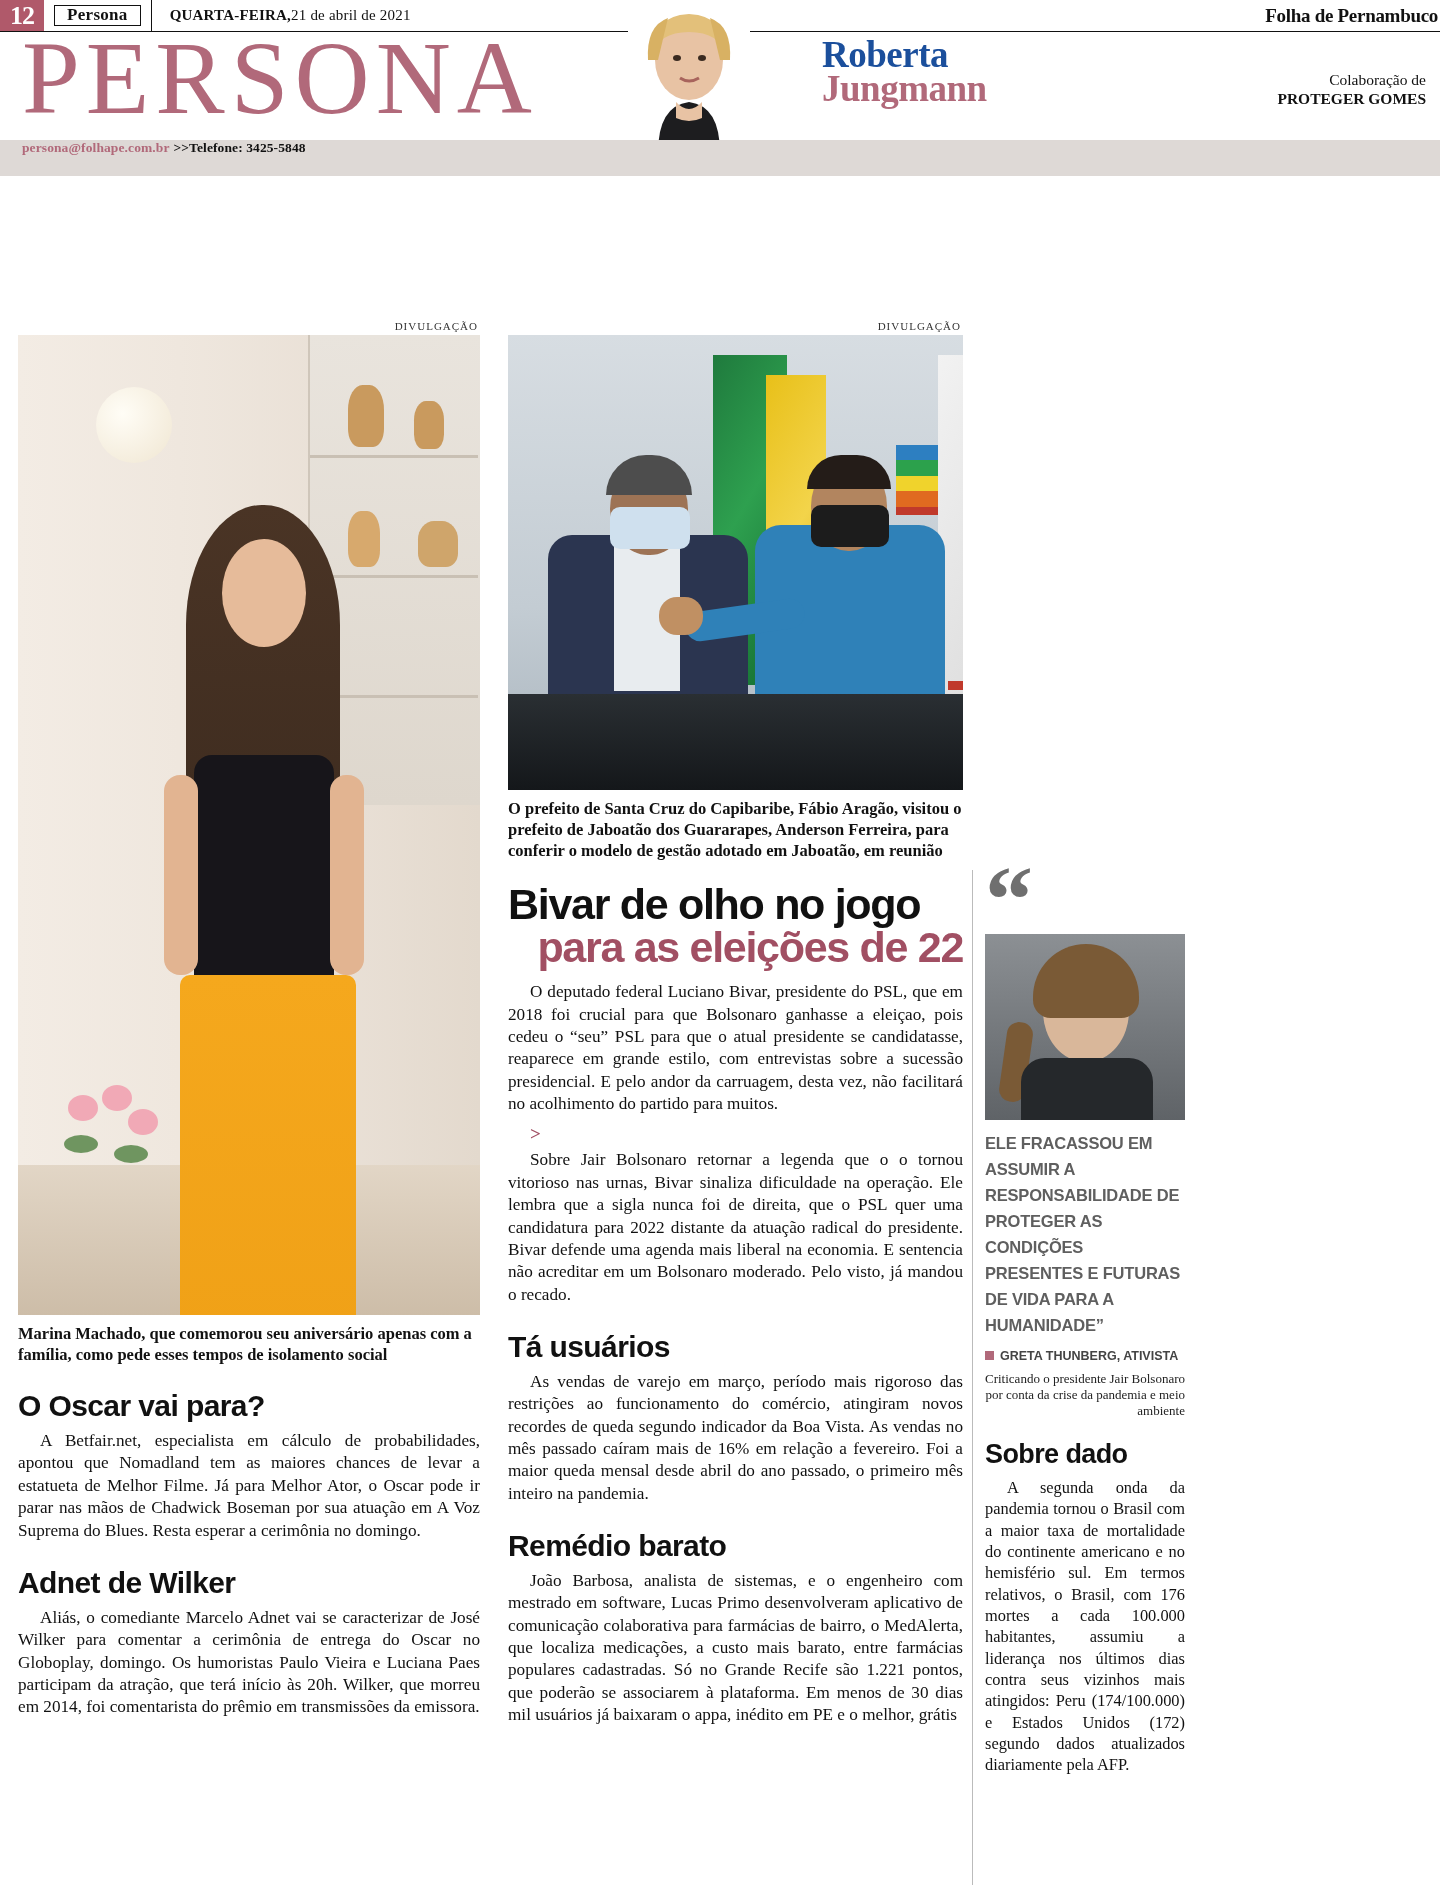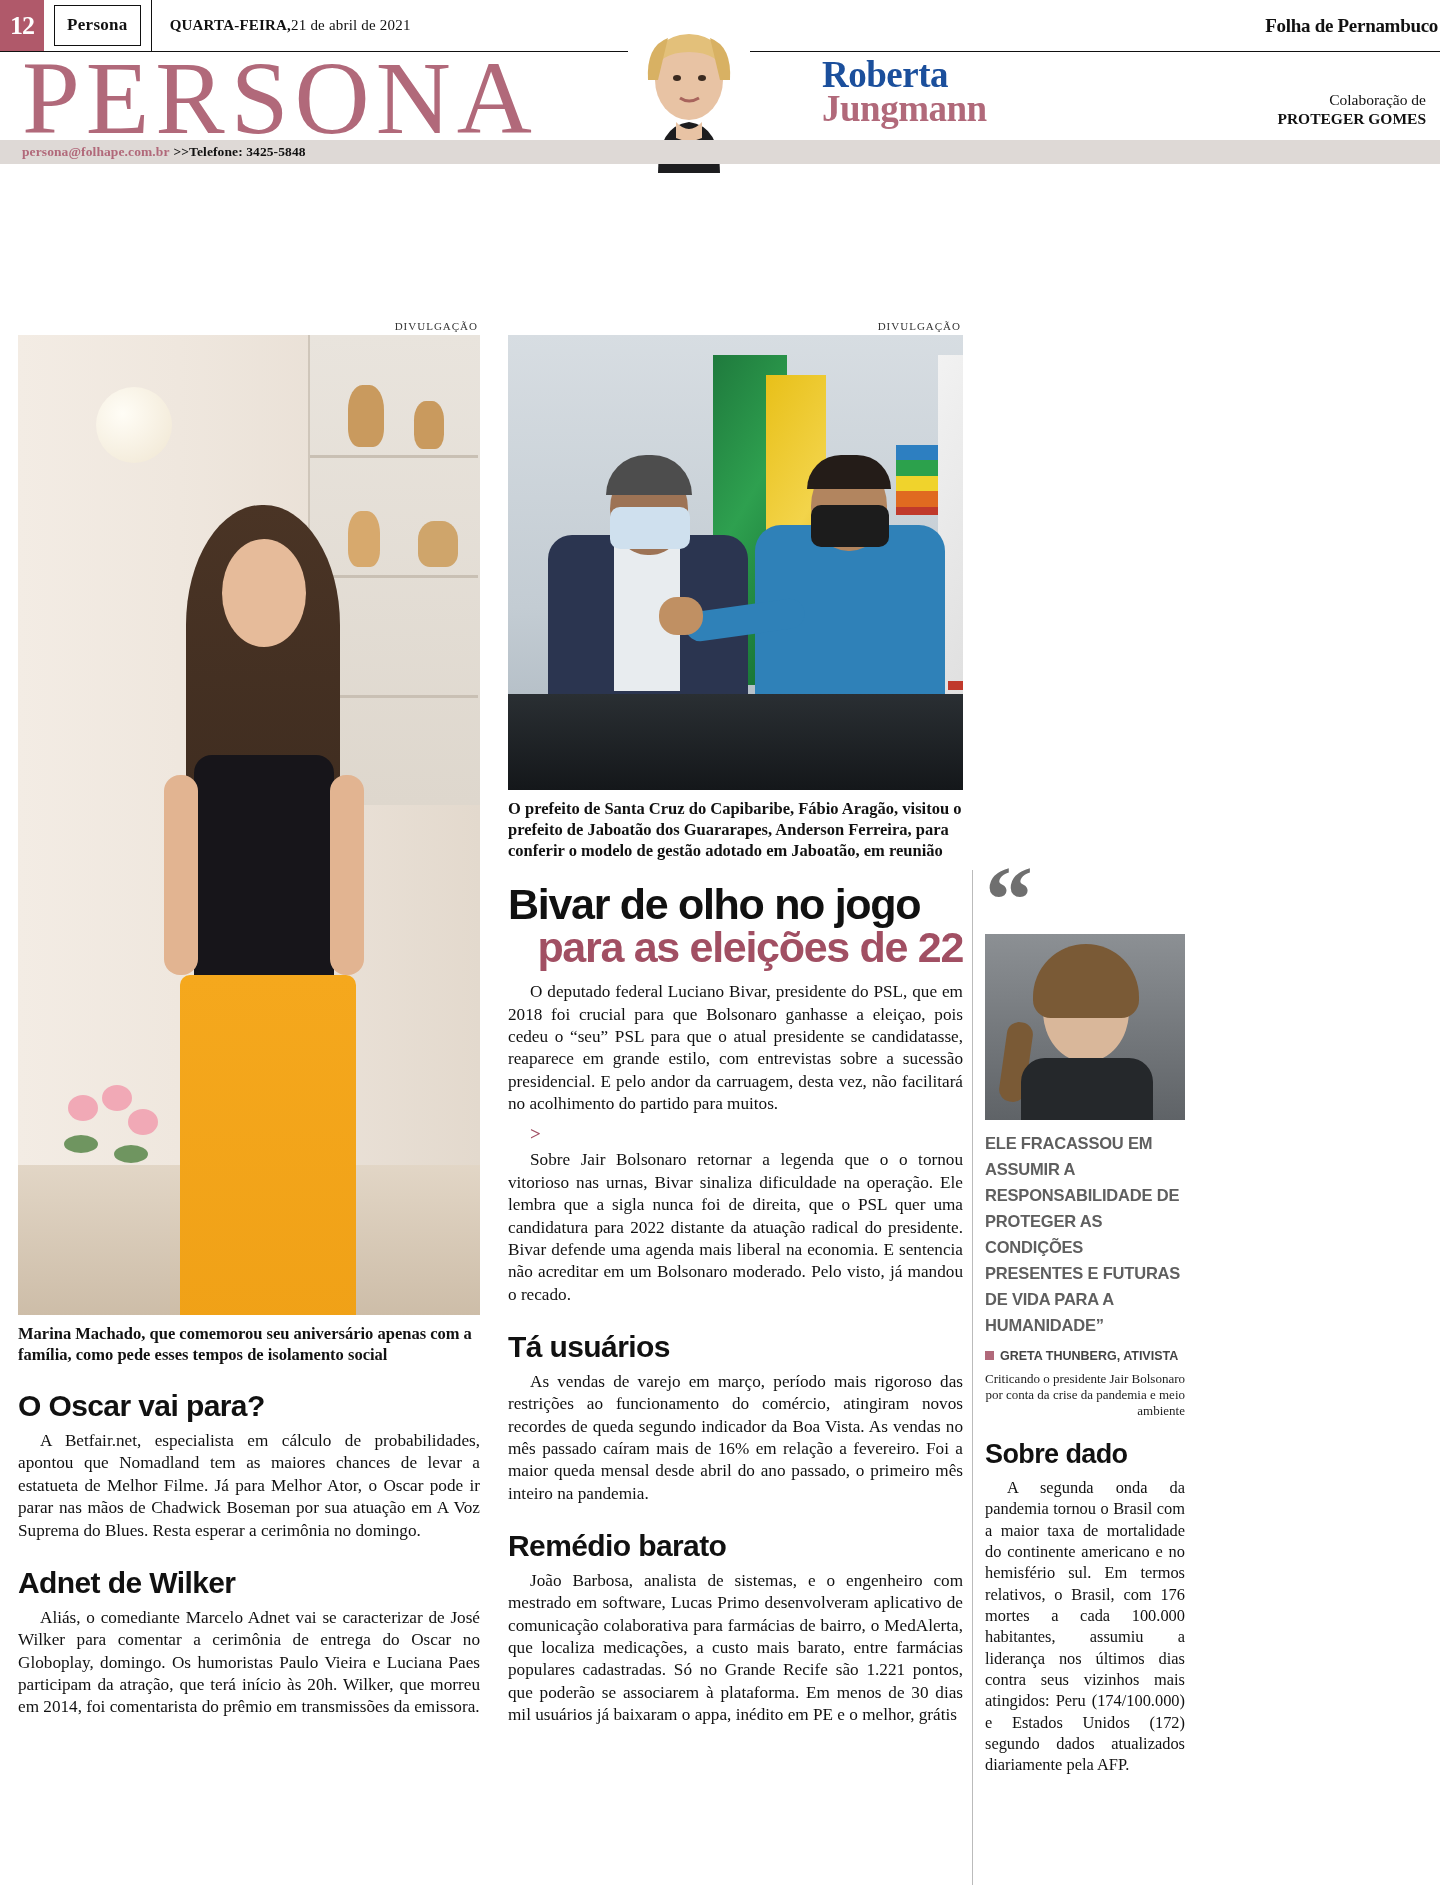--- a/index.html
+++ b/index.html
@@ -14,21 +14,21 @@
     position: relative;
   }
 
   
   .masthead {
     position: relative;
     height: 152px;
     border-bottom: 2px solid #111;
   }
   .mh-topbar {
-    height: 52px;
+    height: 32px;
     display: flex;
     align-items: stretch;
     border-bottom: 1.5px solid #111;
   }
   .page-number {
     width: 44px;
     background: #b0596a;
     color: #fff;
     font-family: "Liberation Serif", serif;
     font-weight: bold;
@@ -118,24 +118,23 @@
     top: 38px;
     text-align: right;
     font-size: 15.5px;
     line-height: 1.25;
   }
   .collab b { font-weight: bold; }
 
   .contact-bar {
     position: absolute;
     left: 0; right: 0; top: 140px;
-    height: 24px;
+    height: 36px;
     background: #ded9d6;
     display: flex;
-    align-items: center;
     font-size: 13.5px;
     font-weight: bold;
     padding-left: 22px;
     letter-spacing: 0.1px;
   }
   .contact-bar .mail { color: #b1697a; }
   .contact-bar .tel { color: #111; margin-left: 4px; }
 
   
   .sheet { position: relative; }

